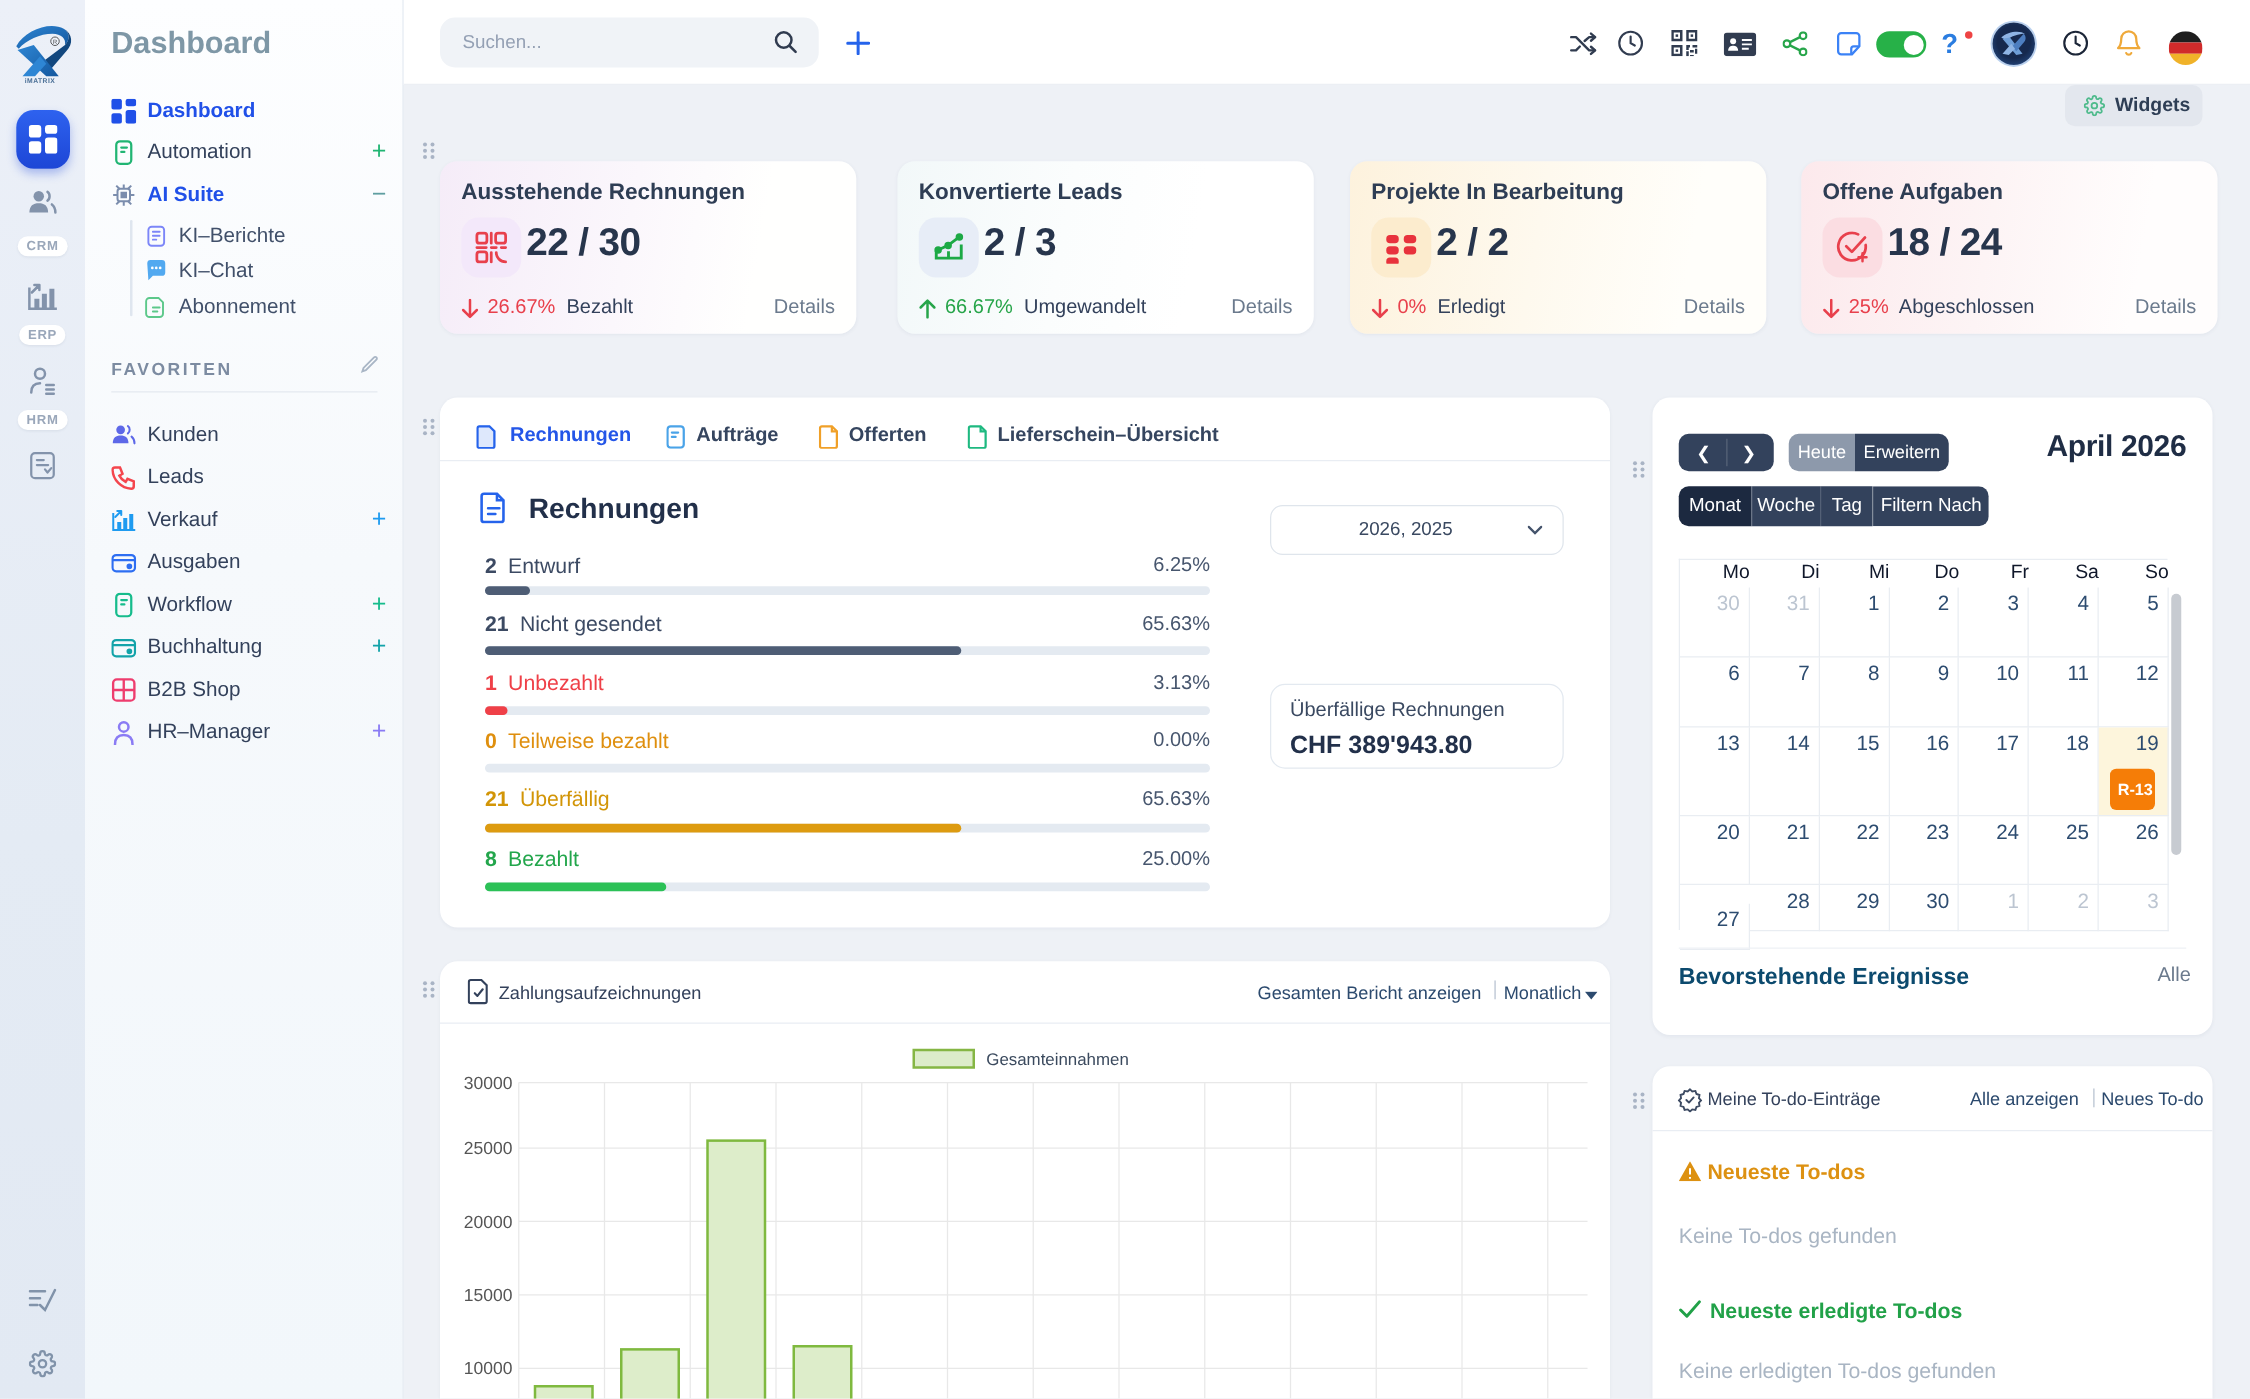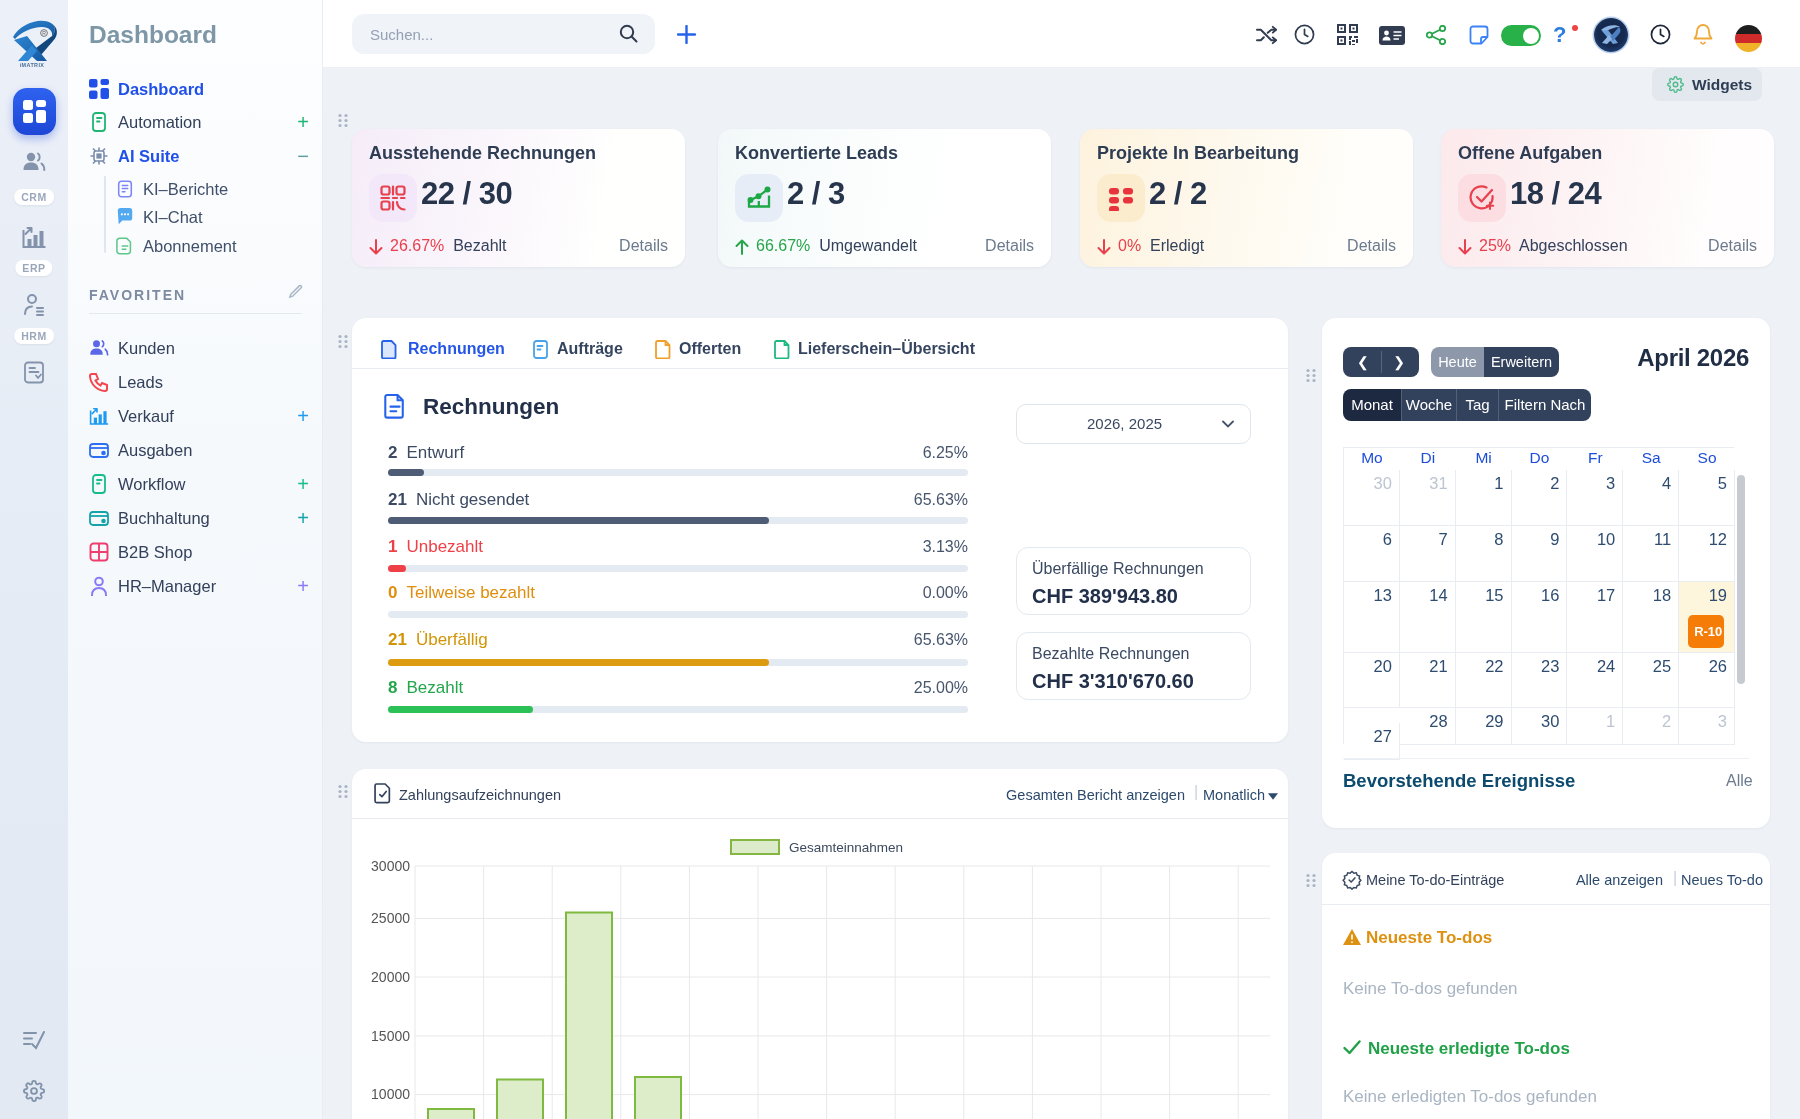--- a/index.html
+++ b/index.html
@@ -54,21 +54,21 @@
   .rlabel span { font-weight:400; margin-left:9px; }
   .rpct { position:absolute; font-size:16px; color:#47566e; width:120px; text-align:right; left:848px; }
   .minicard { position:absolute; left:1016px; width:235px; border:1px solid #e3e9f0; border-radius:12px; background:#fff; }
   .minicard .l1 { position:absolute; left:15px; top:12px; font-size:16px; color:#3a4961; }
   .minicard .l2 { position:absolute; left:15px; top:37px; font-size:20px; font-weight:bold; color:#22304a; }
 
   
   #calpanel { left:1322px; top:318px; width:448px; height:510px; }
   .cbtn { position:absolute; background:#33425c; color:#fff; font-size:15px; text-align:center; }
   .cal-table { position:absolute; left:1343px; top:447px; width:391px; height:297px; }
-  .cth { position:absolute; top:0; height:22px; font-size:15.5px; font-weight:500; color:#1d4ed8; text-align:center; line-height:19px; }
+  .cth { position:absolute; top:0; height:22px; font-size:15.5px; font-weight:500; color:#0f172a; text-align:right; line-height:19px; }
   .cell { position:absolute; border-right:1px solid #e9edf2; border-bottom:1px solid #e9edf2; }
   .cell b { position:absolute; right:7px; top:4px; font-size:16.5px; font-weight:400; color:#2d4c70; }
   .cell.mut b { color:#bcc5d1; }
 
   
   #chartpanel { left:352px; top:769px; width:936px; height:350px; border-radius:14px 14px 0 0; }
   
   #todopanel { left:1322px; top:853px; width:448px; height:266px; border-radius:14px 14px 0 0; }
 </style>
 </head>
@@ -527,24 +527,20 @@
   <div class="abs" style="left:1016px;top:404px;width:235px;height:40px;border:1px solid #dfe5ec;border-radius:10px;background:#fff">
     <span style="position:absolute;left:70px;top:10px;font-size:15px;color:#3a4961">2026, 2025</span>
     <svg style="position:absolute;right:16px;top:15px" width="12" height="8" viewBox="0 0 12 8" fill="none" stroke="#45546c" stroke-width="1.8" stroke-linecap="round">
         <path d="M1 1.5 L6 6.5 L11 1.5"></path>
       </svg>
   </div>
   <div class="minicard" style="top:547px;height:68px">
       <div class="l1">Überfällige Rechnungen</div>
       <div class="l2">CHF 389'943.80</div>
     </div>
-  <div class="minicard" style="top:632px;height:68px">
-      <div class="l1">Bezahlte Rechnungen</div>
-      <div class="l2">CHF 3'310'670.60</div>
-    </div>
 
   <div id="calpanel" class="panel"></div>
   <div class="cbtn" style="left:1343px;top:347px;width:76px;height:30px;border-radius:8px;">
     <span style="position:absolute;left:14px;top:7px;font-size:14px">❮</span>
     <span style="position:absolute;right:14px;top:7px;font-size:14px">❯</span>
     <span style="position:absolute;left:50%;top:4px;width:1px;height:22px;background:rgba(255,255,255,.18)"></span>
   </div>
   <div class="cbtn" style="left:1431px;top:347px;width:53px;height:30px;border-radius:8px 0 0 8px;background:#8d99ab;line-height:30px;font-size:14.5px">Heute</div>
   <div class="cbtn" style="left:1484px;top:347px;width:75px;height:30px;border-radius:0 8px 8px 0;line-height:30px;font-size:14.5px">Erweitern</div>
   <div class="abs" style="left:1343px;top:348px;width:406px;height:32px">
@@ -618,21 +614,21 @@
         <b>16</b>
       </div>
       <div class="cell" style="left:223.42857142857142px;top:134px;width:55.857142857142854px;height:71px;">
         <b>17</b>
       </div>
       <div class="cell" style="left:279.2857142857143px;top:134px;width:55.857142857142854px;height:71px;">
         <b>18</b>
       </div>
       <div class="cell" style="left:335.1428571428571px;top:134px;width:55.857142857142854px;height:71px;background:#fdf5dc;">
         <b>19</b>
-        <span style="position:absolute;left:9px;top:33px;width:36px;height:33px;background:#f57d07;border-radius:5px;color:#fff;font-size:13px;font-weight:bold;text-align:left;line-height:33px;padding-left:6px;overflow:hidden;white-space:nowrap">R-10</span>
+        <span style="position:absolute;left:9px;top:33px;width:36px;height:33px;background:#f57d07;border-radius:5px;color:#fff;font-size:13px;font-weight:bold;text-align:left;line-height:33px;padding-left:6px;overflow:hidden;white-space:nowrap">R-13</span>
       </div>
       <div class="cell" style="left:0px;top:205px;width:55.857142857142854px;height:55px;">
         <b>20</b>
       </div>
       <div class="cell" style="left:55.857142857142854px;top:205px;width:55.857142857142854px;height:55px;">
         <b>21</b>
       </div>
       <div class="cell" style="left:111.71428571428571px;top:205px;width:55.857142857142854px;height:55px;">
         <b>22</b>
       </div>

